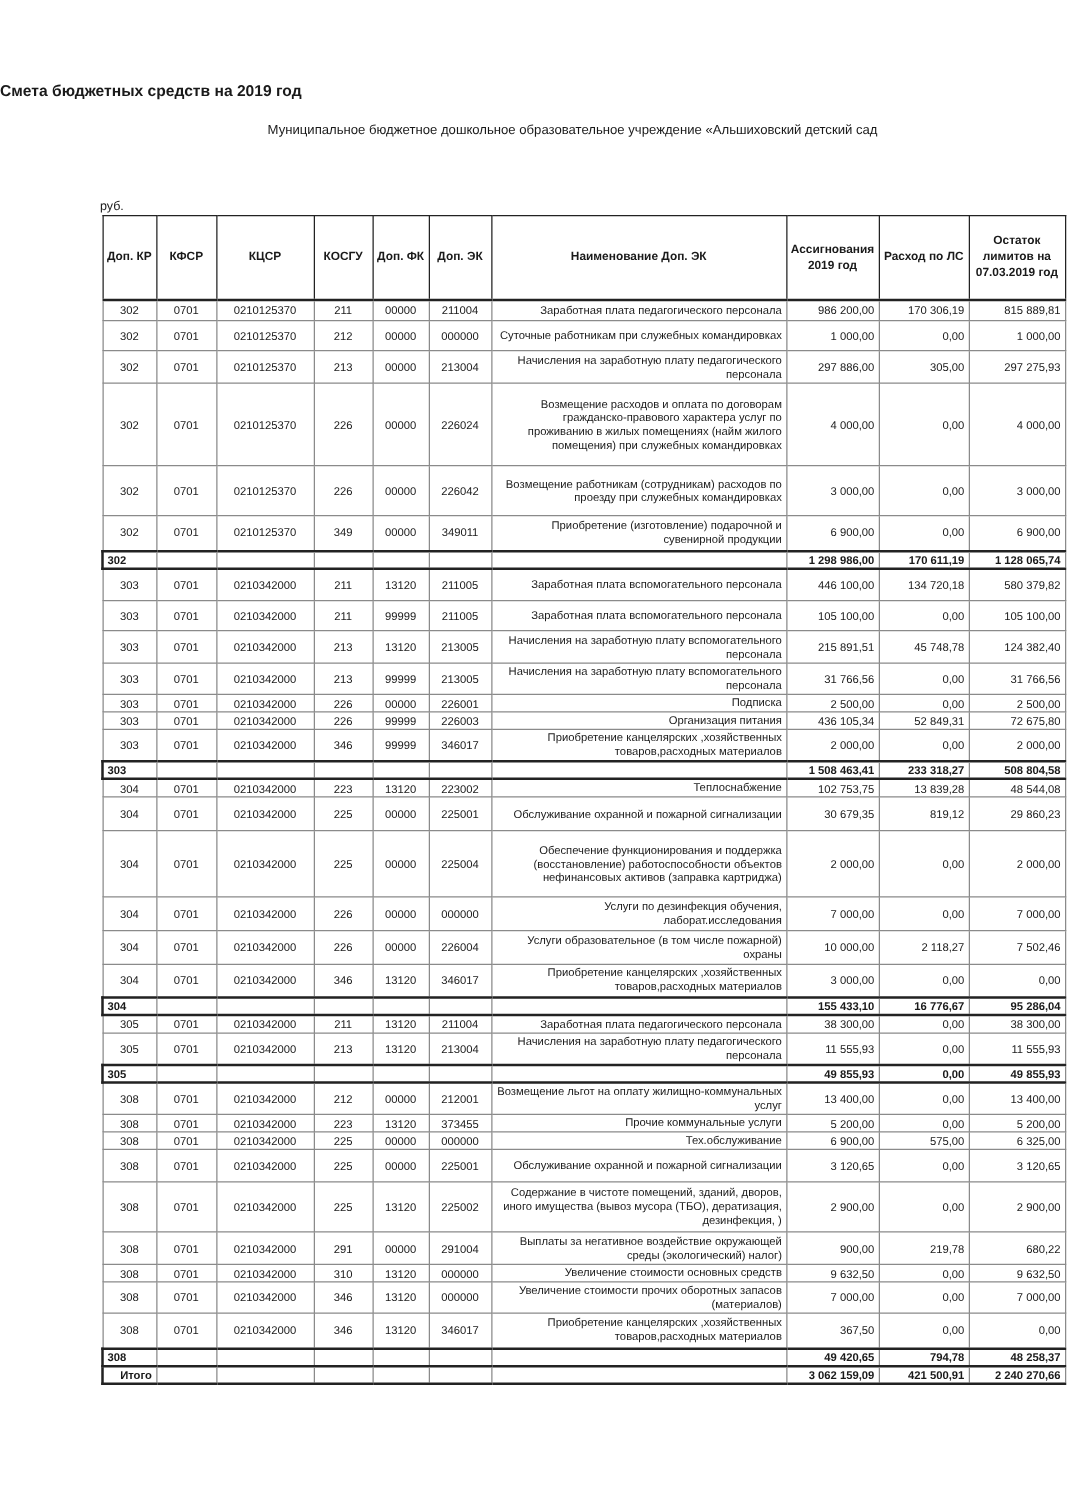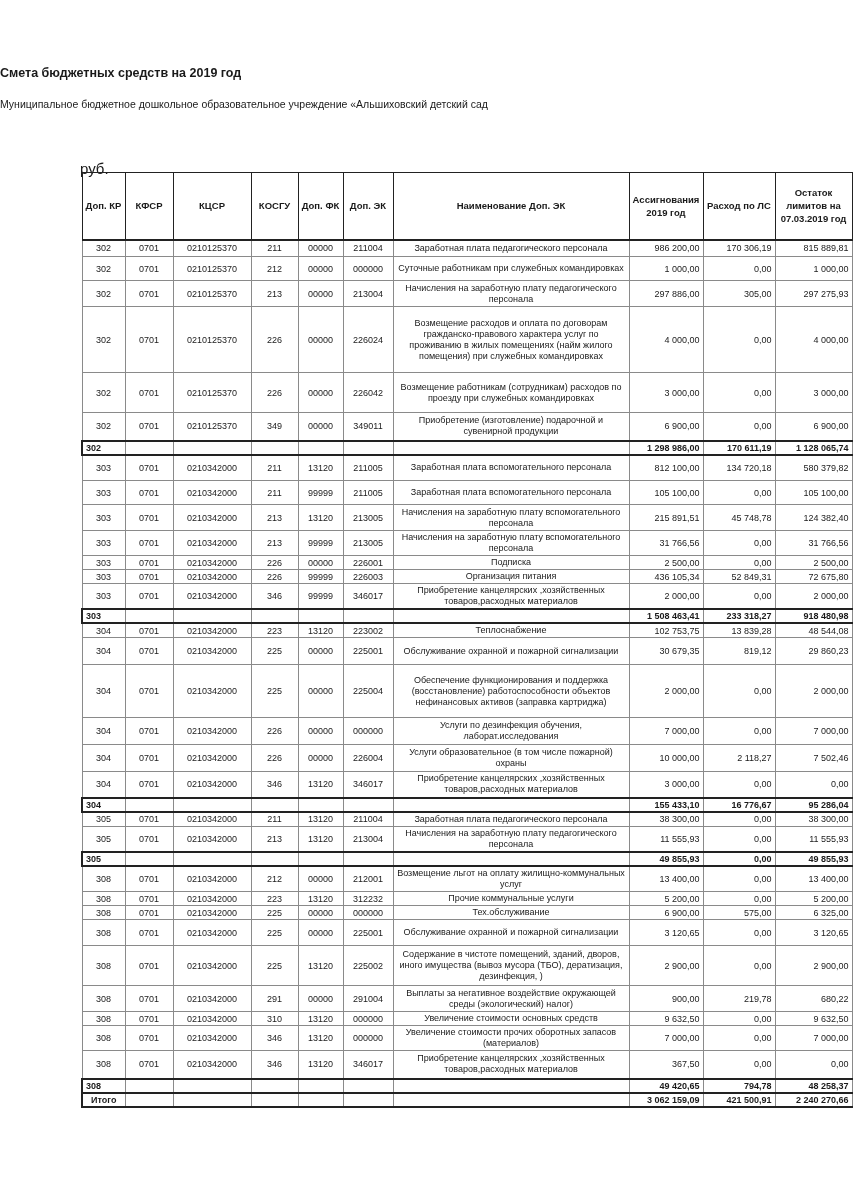--- a/index.html
+++ b/index.html
@@ -1,35 +1,35 @@
 <!DOCTYPE html>
 <html><head>
 <meta charset="utf-8">
 <style>
   html, body { margin: 0; padding: 0; background: #ffffff; }
   body { width: 854px; height: 1200px; position: relative; overflow: hidden;
          font-family: "Liberation Sans", sans-serif; color: #1a1a1a; }
   .title { position: absolute; top: 66px; left: 0; width: 854px; text-align: left;
            font-size: 12.5px; font-weight: bold; }
-  .subtitle { position: absolute; top: 97px; left: 0; width: 702px; text-align: left;
+  .subtitle { position: absolute; top: 97px; left: 0; width: 702px; text-align: right;
               font-size: 10.5px; line-height: 15px; }
-  .unit { position: absolute; top: 160px; left: 80px; font-size: 15px; }
+  .unit { position: absolute; top: 160px; left: 80px; font-size: 10px; }
   table.smeta { position: absolute; top: 172px; left: 81px; width: 770px;
                 border-collapse: collapse; table-layout: fixed; font-size: 9px; }
   table.smeta th, table.smeta td { border: 1px solid #8a8a8a; padding: 1px 3px;
                                    vertical-align: middle; }
   table.smeta th { font-weight: bold; font-size: 9.5px; text-align: center;
                    border: 1px solid #222; border-bottom: 2px solid #222; line-height: 13px; }
   td.c { text-align: center; }
   td.r { text-align: right; }
-  td.l { text-align: center; line-height: 11px; }
+  td.l { text-align: right; line-height: 11px; }
   tr.sub td { font-weight: bold; border-top: 2px solid #222; border-bottom: 2px solid #222; }
   tr.sub td:first-child { border-left: 2px solid #222; text-align: left; }
   tr.total td { font-weight: bold; border-top: 1px solid #222; border-bottom: 2px solid #222; }
-  tr.total td:first-child { border-left: 2px solid #222; text-align: center; }
+  tr.total td:first-child { border-left: 2px solid #222; text-align: right; }
 </style>
 </head>
 <body>
 
 <div class="title">Смета бюджетных средств на 2019 год</div>
 <div class="subtitle">
   <div>Муниципальное бюджетное дошкольное образовательное учреждение «Альшиховский детский сад</div>
 </div>
 <div class="unit">руб.</div>
 
@@ -146,21 +146,21 @@
         <td class="r">1 128 065,74</td>
       </tr>
       <tr class="item" style="height: 26px;">
         <td class="c">303</td>
         <td class="c">0701</td>
         <td class="c">0210342000</td>
         <td class="c">211</td>
         <td class="c">13120</td>
         <td class="c">211005</td>
         <td class="l">Заработная плата вспомогательного персонала</td>
-        <td class="r">812 100,00</td>
+        <td class="r">446 100,00</td>
         <td class="r">134 720,18</td>
         <td class="r">580 379,82</td>
       </tr>
       <tr class="item" style="height: 24px;">
         <td class="c">303</td>
         <td class="c">0701</td>
         <td class="c">0210342000</td>
         <td class="c">211</td>
         <td class="c">99999</td>
         <td class="c">211005</td>
@@ -232,21 +232,21 @@
       <tr class="sub" style="height: 14px;">
         <td class="c">303</td>
         <td class="c"></td>
         <td class="c"></td>
         <td class="c"></td>
         <td class="c"></td>
         <td class="c"></td>
         <td class="l"></td>
         <td class="r">1 508 463,41</td>
         <td class="r">233 318,27</td>
-        <td class="r">918 480,98</td>
+        <td class="r">508 804,58</td>
       </tr>
       <tr class="item" style="height: 14px;">
         <td class="c">304</td>
         <td class="c">0701</td>
         <td class="c">0210342000</td>
         <td class="c">223</td>
         <td class="c">13120</td>
         <td class="c">223002</td>
         <td class="l">Теплоснабжение</td>
         <td class="r">102 753,75</td>
@@ -372,21 +372,21 @@
         <td class="r">13 400,00</td>
         <td class="r">0,00</td>
         <td class="r">13 400,00</td>
       </tr>
       <tr class="item" style="height: 13px;">
         <td class="c">308</td>
         <td class="c">0701</td>
         <td class="c">0210342000</td>
         <td class="c">223</td>
         <td class="c">13120</td>
-        <td class="c">312232</td>
+        <td class="c">373455</td>
         <td class="l">Прочие коммунальные услуги</td>
         <td class="r">5 200,00</td>
         <td class="r">0,00</td>
         <td class="r">5 200,00</td>
       </tr>
       <tr class="item" style="height: 13px;">
         <td class="c">308</td>
         <td class="c">0701</td>
         <td class="c">0210342000</td>
         <td class="c">225</td>

